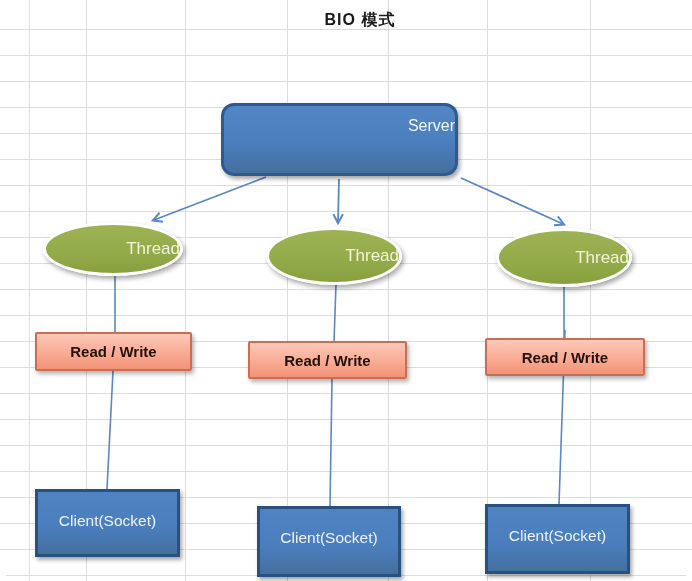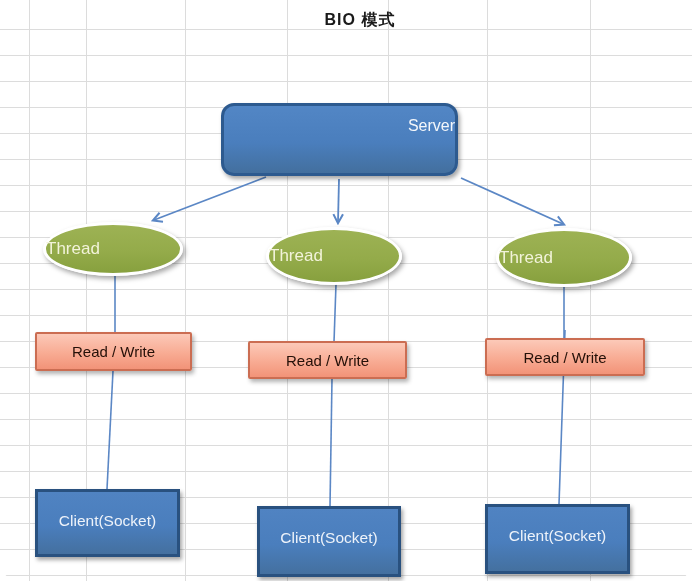--- a/index.html
+++ b/index.html
@@ -23,27 +23,27 @@
     background:linear-gradient(180deg,#5286c5 0%,#4a7ebd 55%,#436f9e 100%);
     border:3px solid #2d5a8f;border-radius:13px;
     box-shadow:2px 3px 4px rgba(0,0,0,.35);
     color:#f4f7fb;font-size:16px;padding:11px 0 0 18px;
   }
   .thread{
     background:linear-gradient(180deg,#9db254 0%,#94ab4a 55%,#87a03e 100%);
     border:3px solid #ffffff;border-radius:50%;
     box-shadow:2px 3px 5px rgba(0,0,0,.35);
     color:#f2f3da;font-size:17px;
-    display:flex;align-items:center;justify-content:flex-start;
+    display:flex;align-items:center;justify-content:flex-end;
   }
   .rw{
     background:linear-gradient(180deg,#fcc9b8 0%,#f8ab93 55%,#f29378 100%);
     border:2px solid #cb6d52;border-radius:2px;
     box-shadow:2px 3px 4px rgba(0,0,0,.3);
-    color:#241008;font-size:15px;font-weight:normal;
+    color:#241008;font-size:15px;font-weight:bold;
     display:flex;align-items:center;justify-content:center;text-align:center;
   }
   .client{
     background:linear-gradient(180deg,#5083c2 0%,#4a7ebd 55%,#44709f 100%);
     border:3px solid #29517f;
     box-shadow:2px 3px 4px rgba(0,0,0,.35);
     color:#eef3fa;font-size:15.5px;text-align:center;padding-top:20px;
   }
 </style>
 </head>

